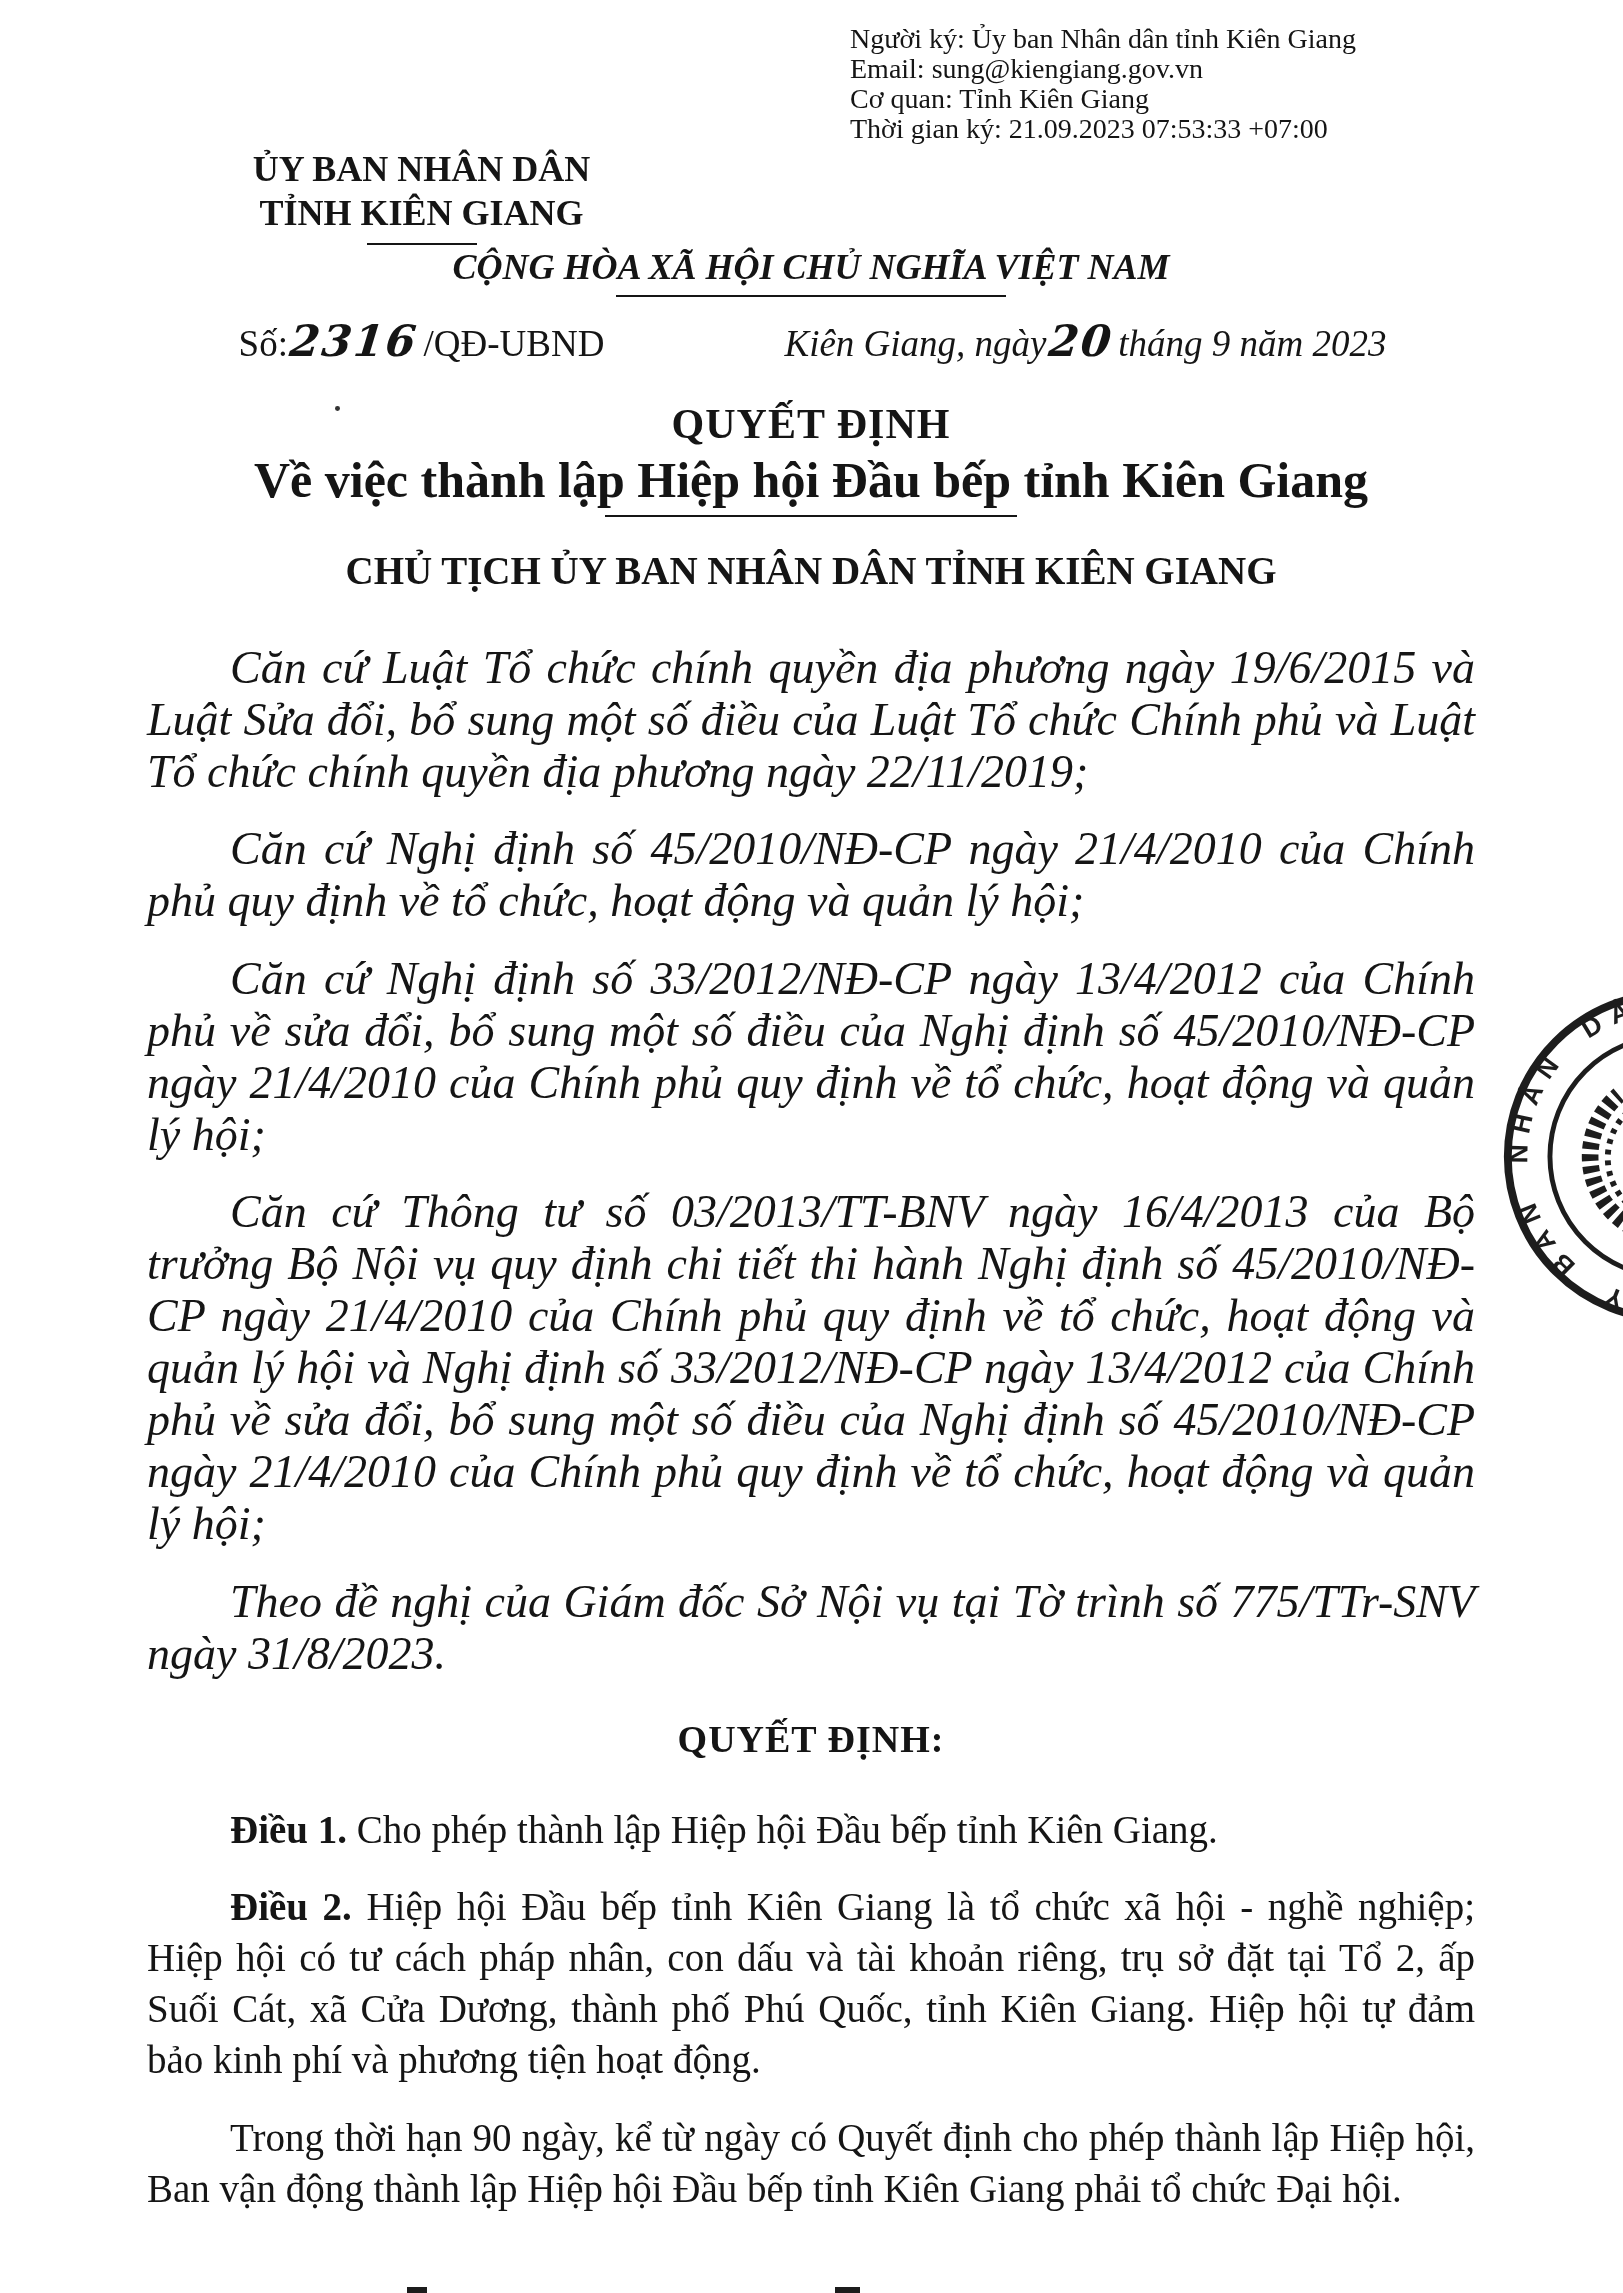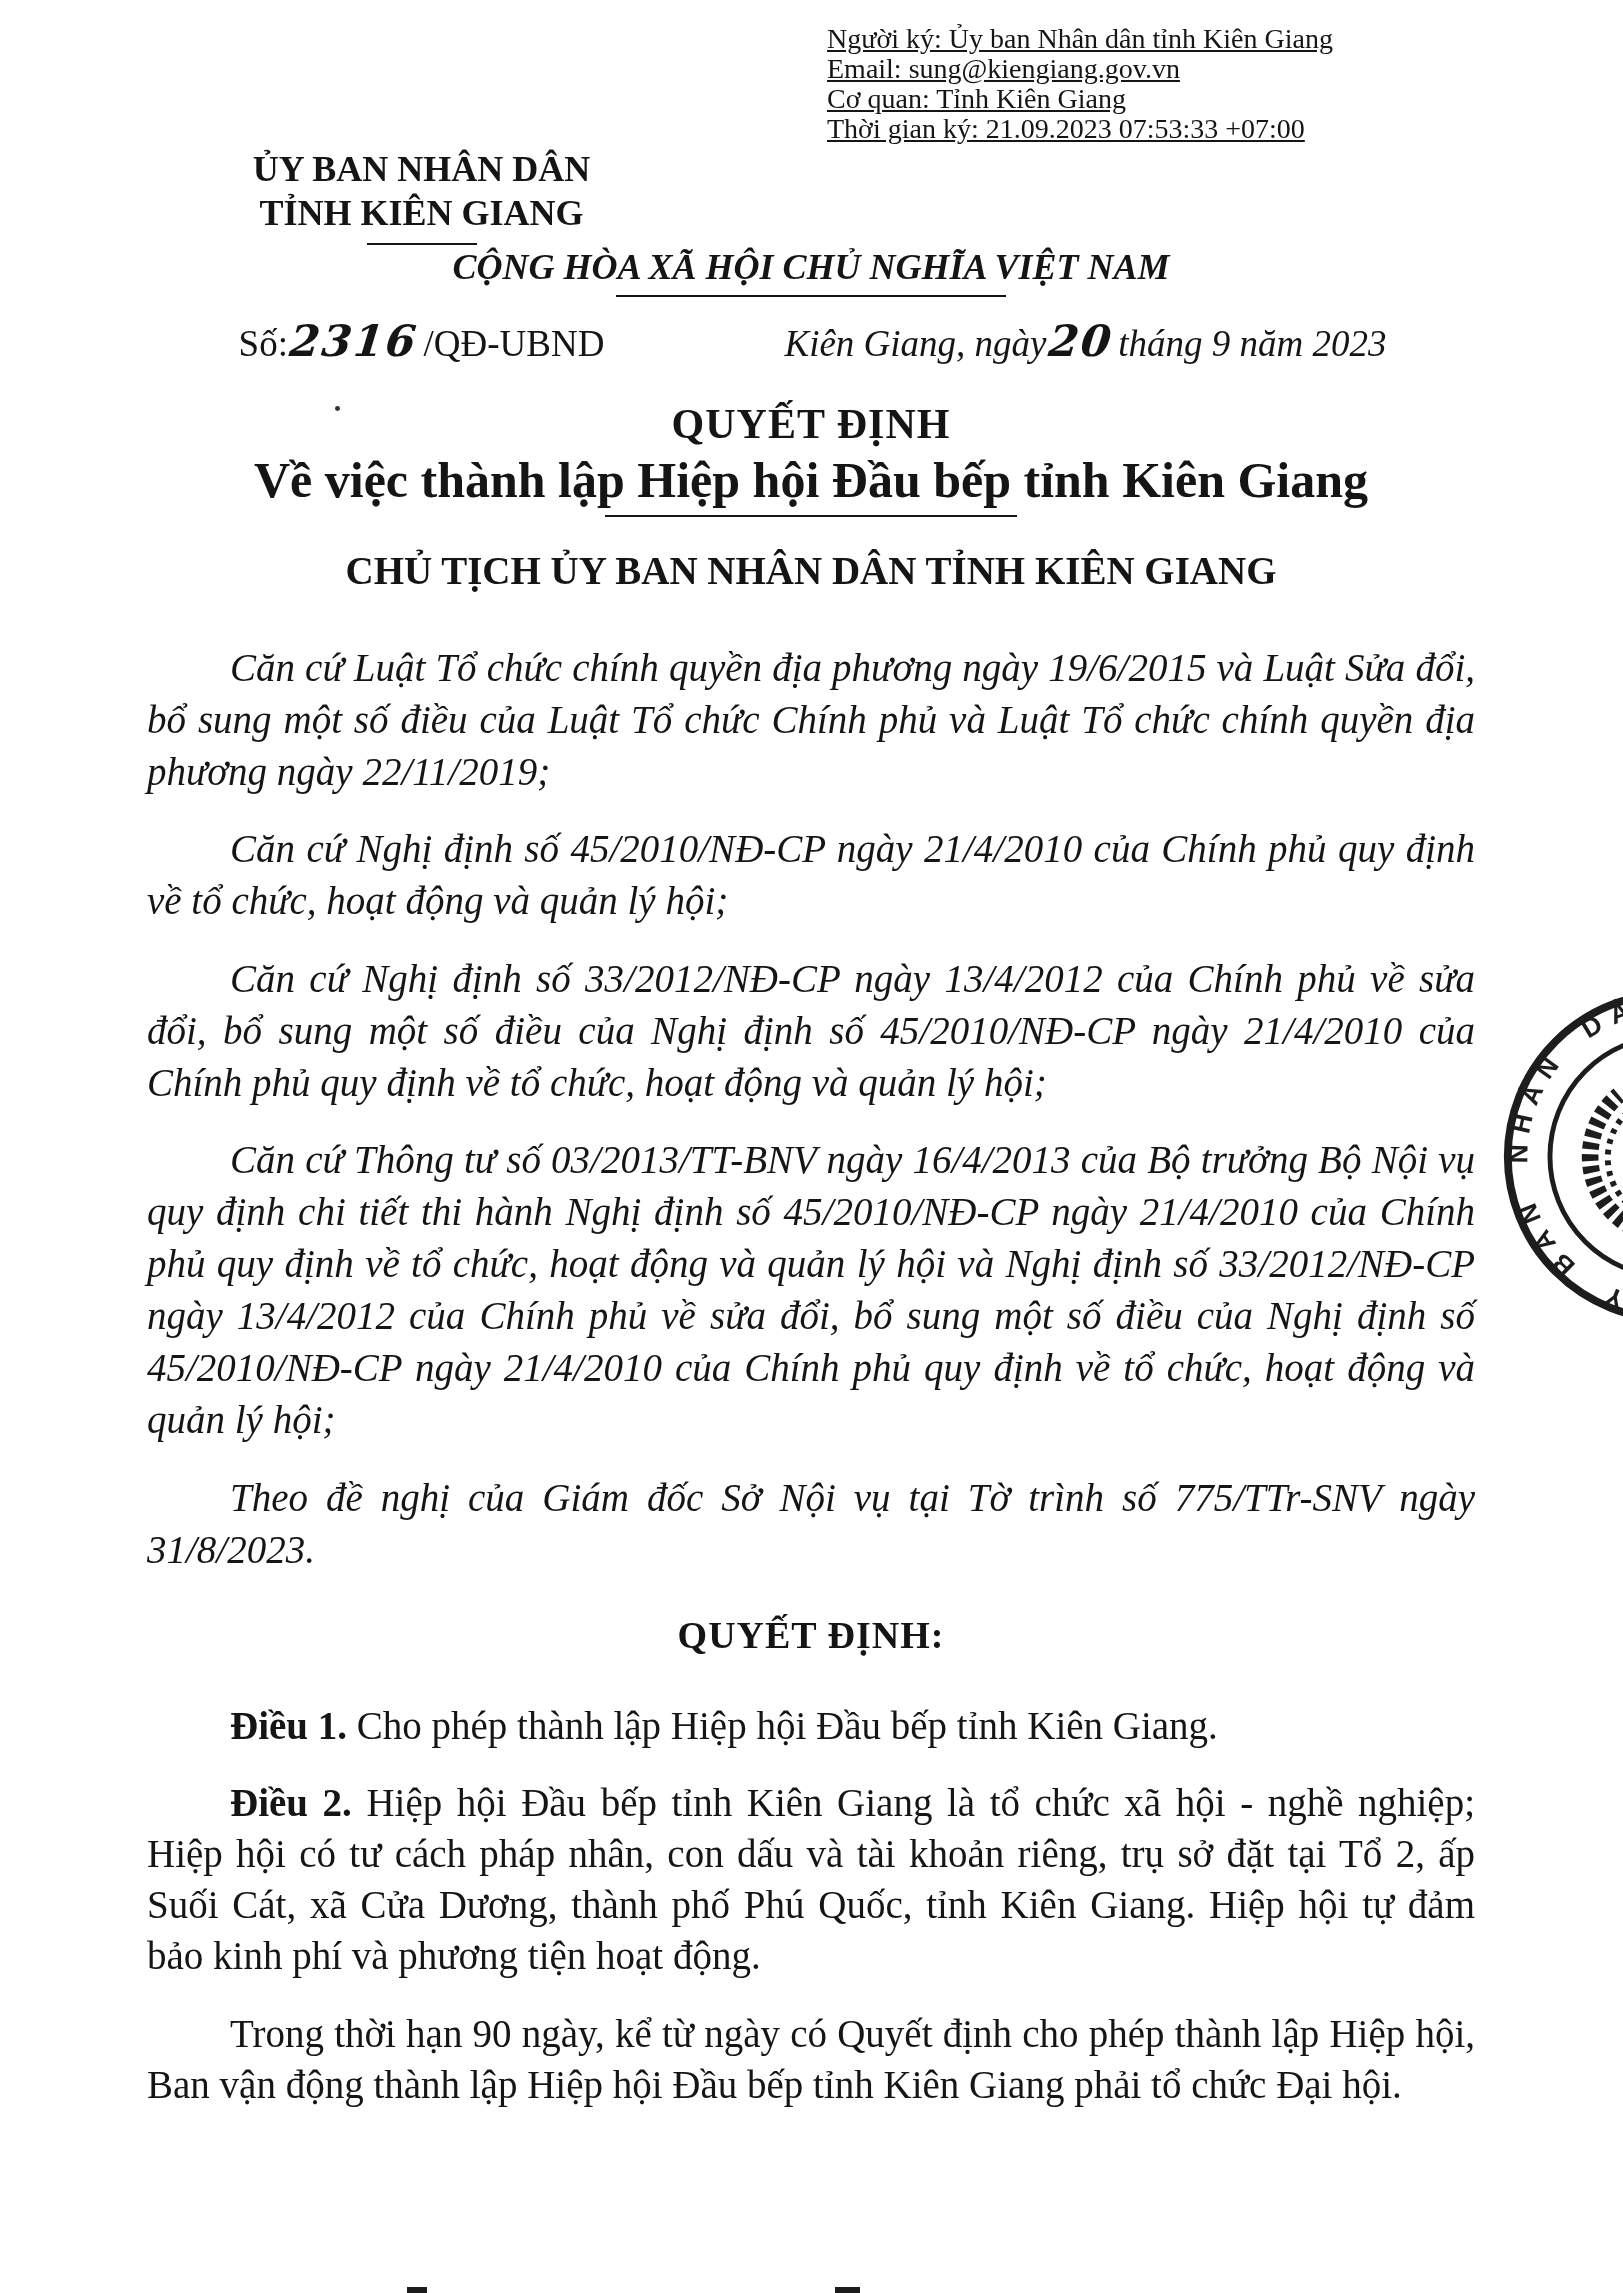--- a/index.html
+++ b/index.html
@@ -10,24 +10,23 @@
     width:1623px; height:2294px;
     margin:0 auto;
     background:#ffffff;
     color:#151515;
     overflow:hidden;
     font-family:"Liberation Serif", serif;
     padding:0 148px 0 147px;
   }
   
   .sig-block {
-    position:absolute; left:827px; top:23.5px;
+    position:absolute; left:850px; top:23.5px;
     font-size:28px; line-height:30px;
     white-space:nowrap;
-    text-decoration:underline;
   }
   
   .hdr { display:flex; margin-top:147px;flex-direction:column; }
   .hdr-left  { width:549px; text-align:center; }
   .hdr-right { flex:1; text-align:center; }
   .hdr-left .hl { font-weight:bold; font-size:36px; line-height:44px; }
   .rule { border-top:2.9px solid #151515; }
   .rule-left  { width:110px; margin:7.8px auto 0; }
   .rule-right { width:390px; margin:5.9px auto 0; }
   .hdr-right .nat1 { font-weight:bold; font-size:36px; line-height:44px; white-space:nowrap;font-style:italic; }
@@ -44,21 +43,21 @@
   }
   
   .title-block { text-align:center; margin-top:34px; }
   .title-1 { font-size:42px; font-weight:bold; line-height:51px; letter-spacing:1px; }
   .title-2 { font-size:50px; font-weight:bold; line-height:49px; margin-top:5.9px; }
   .rule-title { width:412px; margin:9.8px auto 0; }
   .authority { font-size:39px; font-weight:bold; text-align:center; margin-top:31px; white-space:nowrap; }
   
   .preamble { margin-top:49px; }
   p.pre {
-    font-style:italic; font-size:39px; line-height:52px;
+    font-style:italic; font-size:46px; line-height:52px;
     text-align:justify; text-indent:83px; margin:0 0 25.5px;
   }
   .decision-heading { text-align:center; font-weight:bold; font-size:38px; margin:37px 0 43px; letter-spacing:1px; }
   p.article { font-size:39px; line-height:51px; text-align:justify; text-indent:83px; margin:0 0 26.5px; }
   p.article b { font-weight:bold; }
   
   .seal {
     position:absolute; left:1498px; top:984px;
     width:345px; height:345px;
     pointer-events:none; opacity:.96;

